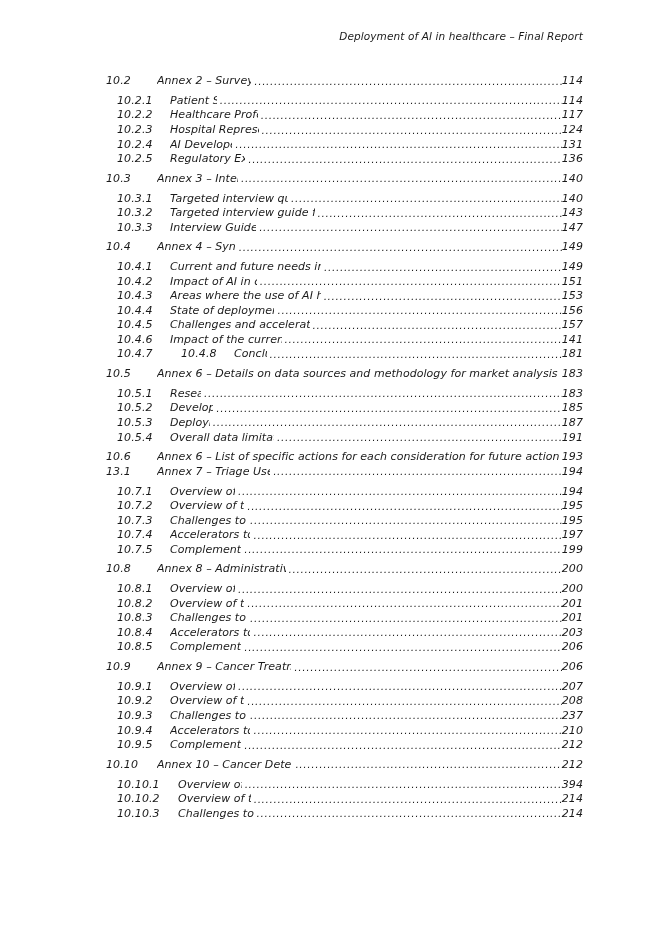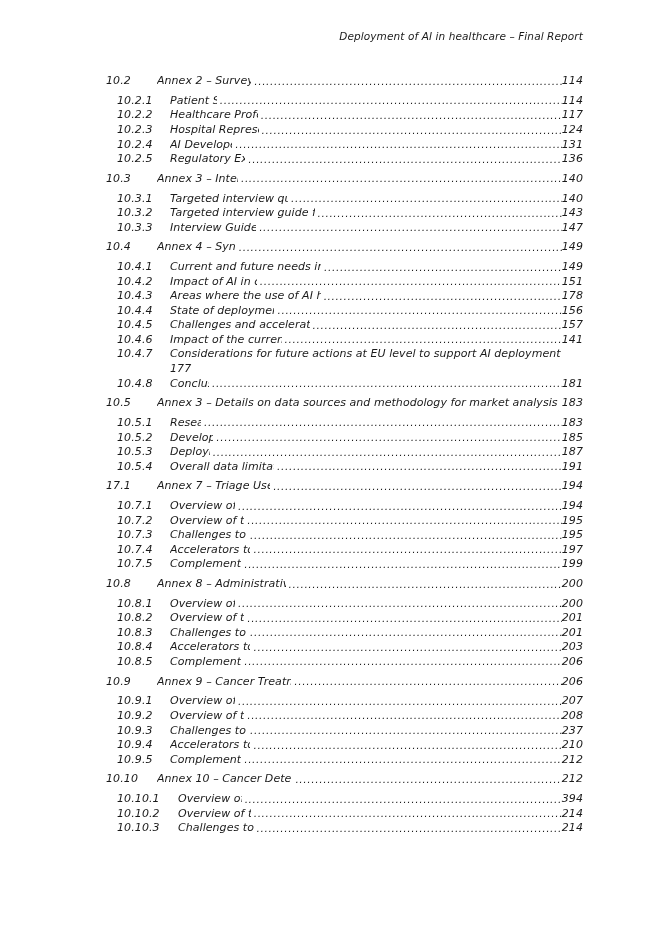--- a/index.html
+++ b/index.html
@@ -207,21 +207,21 @@
       <div class="toc-entry lvl2">
         <span class="num">10.4.2</span>
         <span class="title">Impact of AI in clinical practice</span>
         <span class="leader gap-before"></span>
         <span class="page-no">151</span>
       </div>
       <div class="toc-entry lvl2">
         <span class="num">10.4.3</span>
         <span class="title">Areas where the use of AI has the greatest transformative potential</span>
         <span class="leader gap-before"></span>
-        <span class="page-no">178</span>
+        <span class="page-no">153</span>
       </div>
       <div class="toc-entry lvl2">
         <span class="num">10.4.4</span>
         <span class="title">State of deployment of AI in healthcare</span>
         <span class="leader gap-before"></span>
         <span class="page-no">156</span>
       </div>
       <div class="toc-entry lvl2">
         <span class="num">10.4.5</span>
         <span class="title">Challenges and accelerators to AI deployment in healthcare</span>
@@ -229,31 +229,30 @@
         <span class="page-no">157</span>
       </div>
       <div class="toc-entry lvl2">
         <span class="num">10.4.6</span>
         <span class="title">Impact of the current regulatory landscape</span>
         <span class="leader gap-before"></span>
         <span class="page-no">141</span>
       </div>
       <div class="toc-entry lvl2 wrapped">
         <span class="num">10.4.7</span>
-        <div class="wrap-body"><span class="title">Considerations for future actions at EU level to support AI deployment</span><span class="page-no">177</span></div>
       </div>
       <div class="toc-entry lvl2">
         <span class="num">10.4.8</span>
         <span class="title">Conclusions</span>
         <span class="leader gap-before"></span>
         <span class="page-no">181</span>
       </div>
       <div class="toc-entry lvl1">
         <span class="num">10.5</span>
-        <span class="title">Annex 3 – Details on data sources and methodology for market analysis</span>
+        <span class="title">Annex 6 – Details on data sources and methodology for market analysis</span>
         <span style="flex: 1 1 auto;"></span>
         <span class="page-no">183</span>
       </div>
       <div class="toc-entry lvl2">
         <span class="num">10.5.1</span>
         <span class="title">Research</span>
         <span class="leader gap-before"></span>
         <span class="page-no">183</span>
       </div>
       <div class="toc-entry lvl2">
@@ -268,21 +267,27 @@
         <span class="leader gap-before"></span>
         <span class="page-no">187</span>
       </div>
       <div class="toc-entry lvl2">
         <span class="num">10.5.4</span>
         <span class="title">Overall data limitations and challenges</span>
         <span class="leader gap-before"></span>
         <span class="page-no">191</span>
       </div>
       <div class="toc-entry lvl1">
-        <span class="num">17.1</span>
+        <span class="num">10.6</span>
+        <span class="title">Annex 6 – List of specific actions for each consideration for future action</span>
+        <span style="flex: 1 1 auto;"></span>
+        <span class="page-no">193</span>
+      </div>
+      <div class="toc-entry lvl1">
+        <span class="num">13.1</span>
         <span class="title">Annex 7 – Triage Use Case – Case Study 1</span>
         <span class="leader gap-before"></span>
         <span class="page-no">194</span>
       </div>
       <div class="toc-entry lvl2">
         <span class="num">10.7.1</span>
         <span class="title">Overview of the need</span>
         <span class="leader gap-before"></span>
         <span class="page-no">194</span>
       </div>

